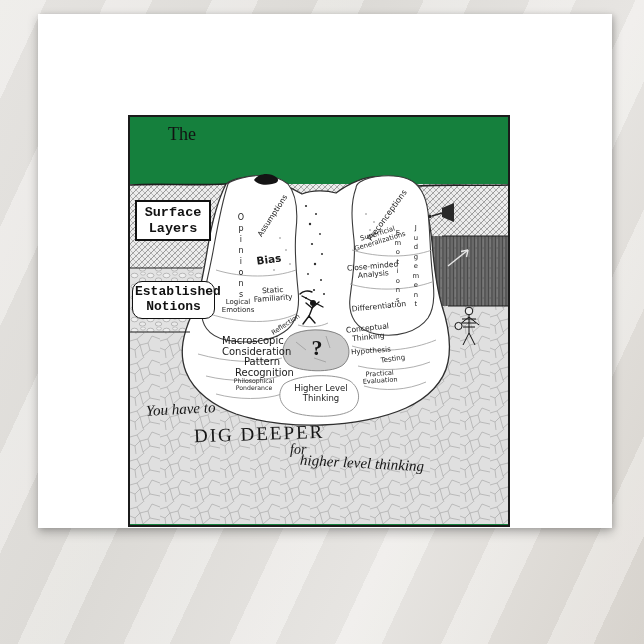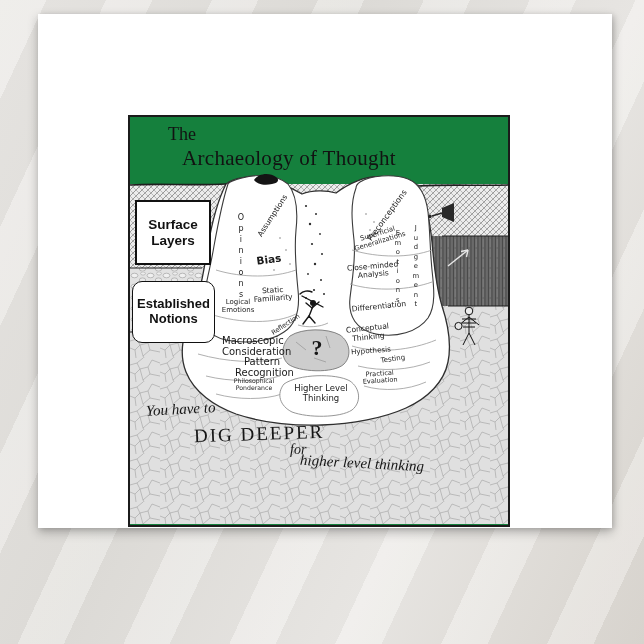--- a/index.html
+++ b/index.html
@@ -26,22 +26,22 @@
     border:2px solid #1b1b1b; background:#15803d;
   }
 
   .title-the  { position:absolute; left:38px; top:7px;  font-size:18px; color:#121212; }
   .title-main { position:absolute; left:52px; top:29px; font-size:21px; color:#121212; letter-spacing:.3px; }
 
   .dig-svg { position:absolute; left:0; top:0; width:378px; height:408px; }
 
   .stratum {
     position:absolute; background:#ffffff; border:2px solid #111;
-    text-align:center; line-height:1.15; padding:15px 2px; color:#111;
-    font-family:Liberation Sans, sans-serif;
+    text-align:center; line-height:1.15; padding:3px 2px; color:#111;
+    font-family:Liberation Mono, monospace;
   }
   #stratum-0 { left:5px; top:83px;  width:76px; font-size:13.5px; font-weight:bold; }
   #stratum-1 { left:2px; top:164px; width:83px; font-size:13px; border-width:1.5px; font-weight:bold;border-radius:10px; }
   #stratum-2 { left:2px; top:227px; width:64px; font-size:11.5px; border-width:1.5px; font-weight:bold; }
 
   .lbl {
     position:absolute; font-family:"DejaVu Sans", sans-serif; color:#1b1b1b;
     text-align:center; line-height:1.12; transform:translate(-50%,-50%);
   }
   .vert { writing-mode:vertical-rl; text-orientation:upright; white-space:nowrap; }
@@ -182,21 +182,20 @@
           <circle cx="339" cy="193" r="3.8" fill="#ececec"></circle>
           <path d="M339,197 V215"></path>
           <path d="M332,201 H346 M332,205 H346 M333,209 H345"></path>
           <path d="M339,215 L333,227 M339,215 L345,227"></path>
           <path d="M339,199 L329,207 M339,199 L349,207"></path>
           <circle cx="328.5" cy="208" r="3.6" fill="#e4e4e4"></circle>
         </g>
       </svg>
 
       <div class="title-the">The</div>
-      <div class="title-main">Archaeology of Thought</div>
 
       <div class="stratum" id="stratum-0">Surface Layers</div>
       <div class="stratum" id="stratum-1">Established Notions</div>
 
       <span class="lbl" style="left:143px;top:99px;font-size:7.5px;transform:translate(-50%,-50%) rotate(-57deg);">Assumptions</span>
       <span class="lbl vert" style="left:110px;top:140px;font-size:8px;letter-spacing:2px;">Opinions</span>
       <span class="lbl" style="left:139px;top:143px;font-size:10.5px;font-weight:bold;transform:translate(-50%,-50%) rotate(-8deg);">Bias</span>
       <span class="lbl" style="left:143px;top:178px;width:46px;font-size:7.5px;transform:translate(-50%,-50%) rotate(-4deg);">Static Familiarity</span>
       <span class="lbl" style="left:108px;top:190px;width:40px;font-size:7px;">Logical Emotions</span>
       <span class="lbl" style="left:156px;top:208px;font-size:6.5px;transform:translate(-50%,-50%) rotate(-33deg);">Reflection</span>

